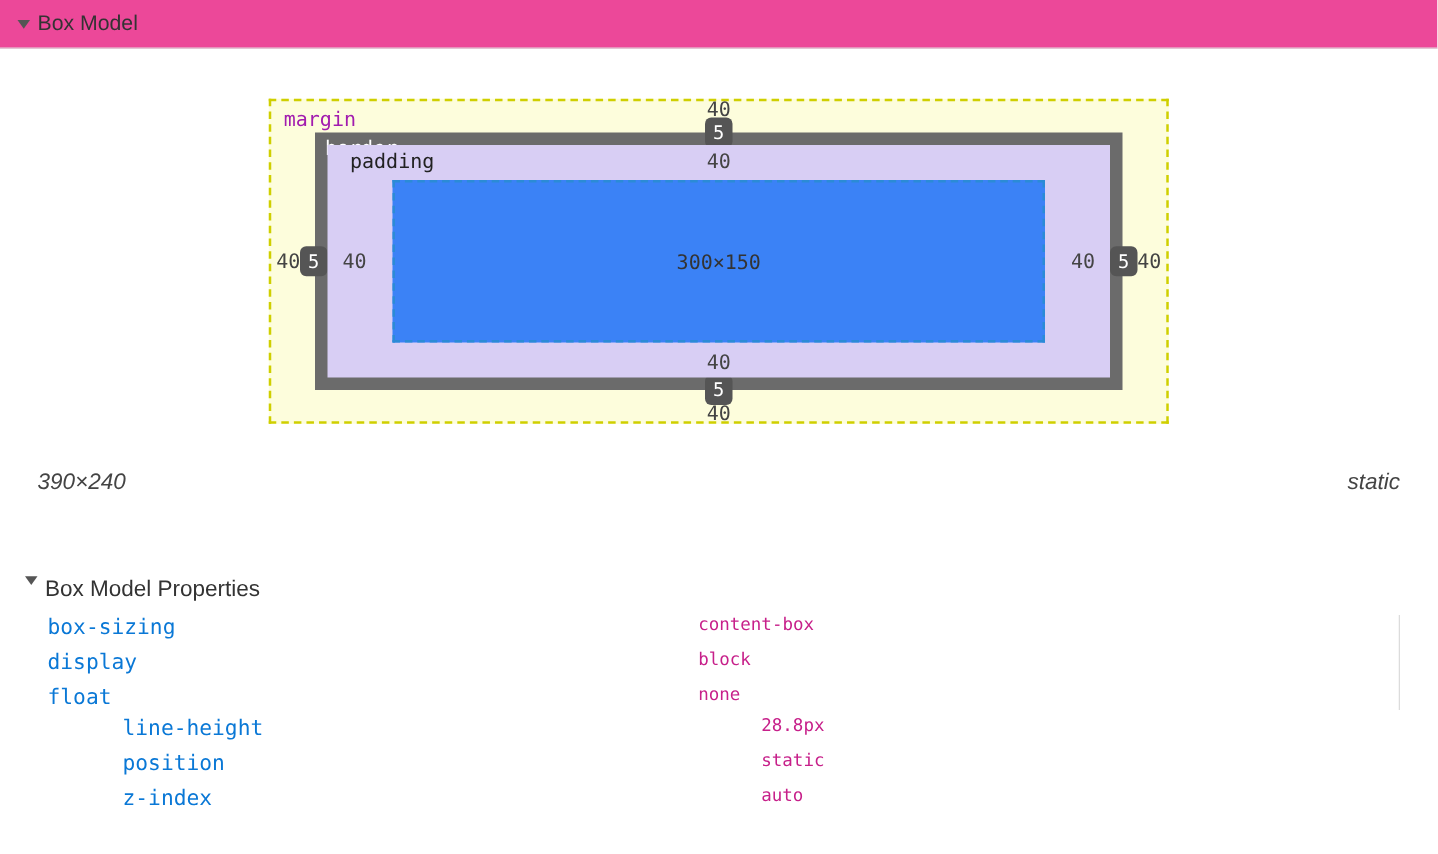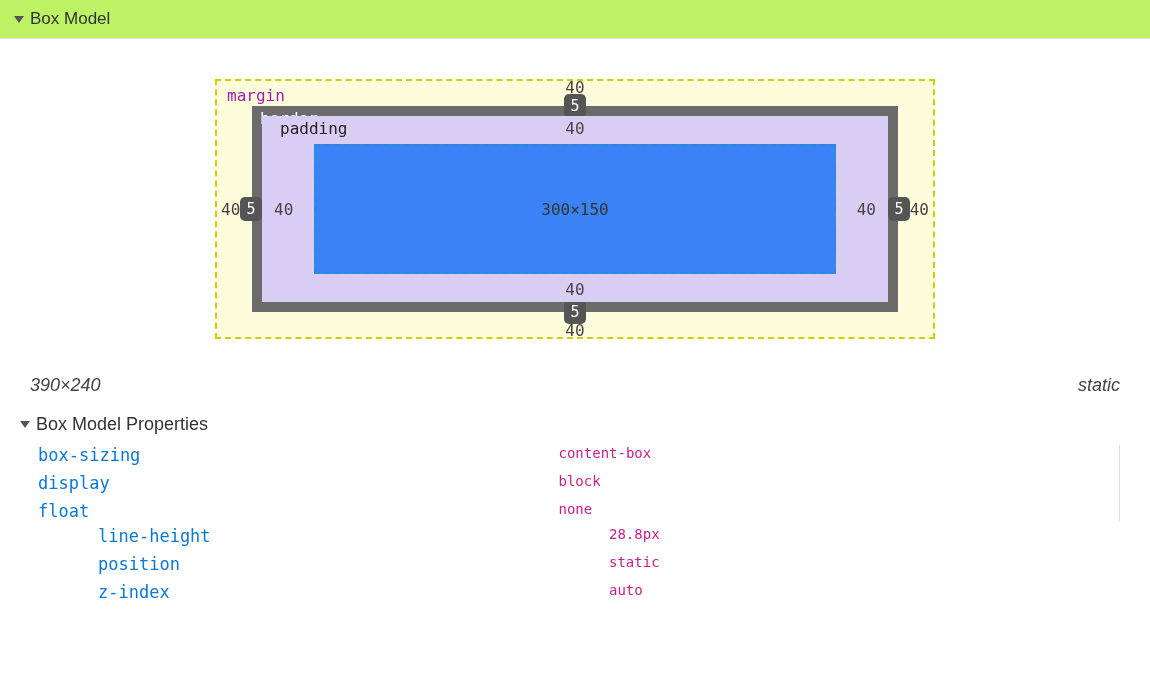--- a/index.html
+++ b/index.html
@@ -4,21 +4,21 @@
 <style>
   * { box-sizing: border-box; }
   body {
     margin: 0;
     font-family: "Segoe UI", -apple-system, sans-serif;
     font-size: 15px;
     color: #333;
     background: #fff;
   }
   .panel-header {
-    background: #bef264;
+    background: #ec4899;
     border-bottom: 1px solid #e0e0e0;
     padding: 9px 14px;
     display: flex;
     align-items: center;
     gap: 6px;
   }
   .panel-header .arrow {
     width: 0; height: 0;
     border-left: 5px solid transparent;
     border-right: 5px solid transparent;
@@ -119,22 +119,22 @@
     padding: 6px 30px 18px 30px;
     font-size: 18px;
     color: #444;
     font-style: italic;
   }
 
   
   .props-header {
     padding: 0 20px 6px 20px;
     display: flex;
-    align-items: center;
     gap: 6px;
+    margin-top: 47px;
   }
   .props-header .arrow {
     width: 0; height: 0;
     border-left: 5px solid transparent;
     border-right: 5px solid transparent;
     border-top: 7px solid #555;
   }
   .props-header .title { font-size: 18px; }
 
   .props-grid {

